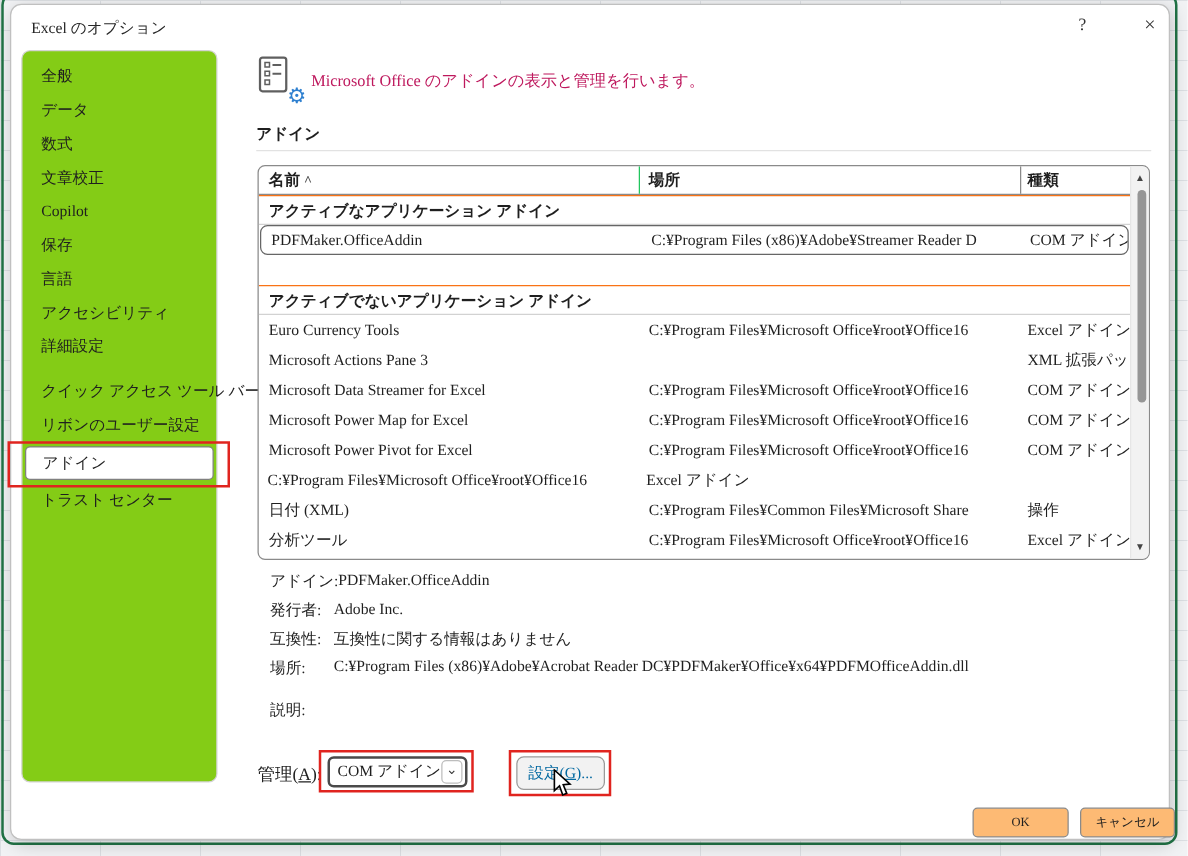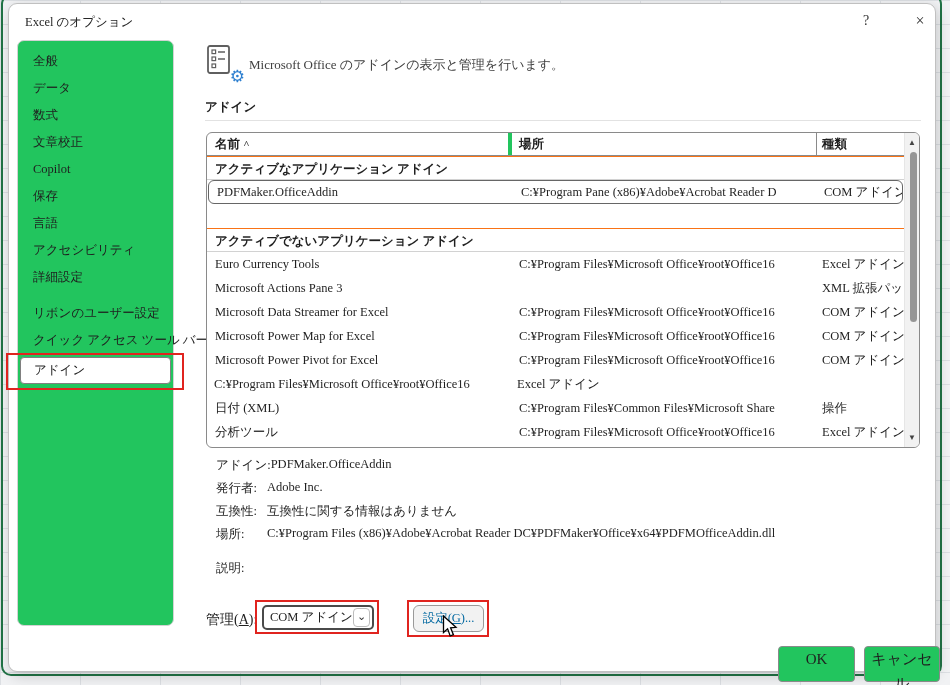--- a/index.html
+++ b/index.html
@@ -26,52 +26,52 @@
   }
   .dialog-title { position:absolute; left:16px; top:10px; font-size:12.5px; color:#262626; }
   .win-btn { position:absolute; top:4px; width:30px; height:26px; text-align:center;
              line-height:26px; font-size:14px; color:#333; cursor:pointer; }
   .btn-help { left:842px; }
   .btn-close { left:896px; font-size:16px; }
 
   
   .sidebar {
     position:absolute; left:8px; top:36px; width:157px; height:586px;
-    background:#22c55e; border:1px solid #d3d3d3; border-radius:7px; padding-top:7px;
+    background:#84cc16; border:1px solid #d3d3d3; border-radius:7px; padding-top:7px;
   }
   .sb-item { height:27px; line-height:27px; padding-left:15px; font-size:12.5px; white-space:nowrap; cursor:pointer; }
   .sb-gap { height:9px; }
   .sb-item.selected {
     background:#fff; border:1px solid #808080; border-radius:4px;
     margin:3px 2px; padding-left:13px; height:27px; line-height:25px;
   }
 
   
   .annotation { position:absolute; border:2px solid #e0241f; pointer-events:none; z-index:30; }
   .ann-sidebar  { left:-3px;  top:349px; width:178px; height:37px; }
   .ann-dropdown { left:246px; top:596px; width:124px; height:34px; }
   .ann-settings { left:398px; top:596px; width:82px;  height:37px; }
 
   
   .hdr-icon { position:absolute; left:196px; top:40px; width:36px; height:38px; }
   .hdr-gear { position:absolute; right:-4px; bottom:-3px; font-size:17px; color:#2f80d0; line-height:1; }
-  .hdr-desc { position:absolute; left:240px; top:52px; font-size:13px; color:#404040; }
+  .hdr-desc { position:absolute; left:240px; top:52px; font-size:13px; color:#be185d; }
   .section-title { position:absolute; left:196px; top:95px; font-size:12.5px; font-weight:bold; }
   .section-rule { position:absolute; left:196px; top:116px; width:716px; border-top:1px solid #e2e2e2; }
 
   
   .addin-table {
     position:absolute; left:197px; top:128px; width:714px; height:316px;
     border:1px solid #8a8a8a; border-radius:6px; background:#fff; overflow:hidden;
     display:flex;
   }
   .tcols { width:697px; }
   .thead { display:flex; height:23px; border-bottom:1px solid #8a8a8a; font-weight:bold; font-size:12.5px; }
   .th { line-height:22px; white-space:nowrap; overflow:hidden; }
-  .th-name { width:305px; border-right:4px solid #22c55e; padding-left:8px; }
+  .th-name { width:305px; border-right:1px solid #22c55e; padding-left:8px; }
   .th-loc  { width:305px; border-right:1px solid #8a8a8a; padding-left:7px; }
   .th-type { flex:1; padding-left:5px; }
   .sort-caret { font-size:11px; color:#444; }
   .trow { display:flex; height:24px; line-height:24px; font-size:12.5px; }
   .cell { white-space:nowrap; overflow:hidden; }
   .cname { width:305px; padding-left:8px; }
   .cloc  { width:305px; padding-left:7px; }
   .ctype { flex:1; padding-left:5px; }
   .trow.group { font-weight:bold; border-top:1px solid #f97316; border-bottom:1px solid #d2d2d2; }
   .trow.group .cname { width:100%; }
@@ -104,22 +104,22 @@
   }
   .settings-btn {
     position:absolute; left:404px; top:601px; width:71px; height:27px;
     background:#f2f2f2; border:1px solid #9a9a9a; border-radius:6px;
     font-size:12.5px; text-align:center; line-height:24px; color:#0369a1; cursor:pointer;
   }
   .cursor { position:absolute; left:433px; top:611px; z-index:40; pointer-events:none; }
 
   
   .footer-btn {
-    position:absolute; top:642px; height:36px; background:#22c55e;
-    border:1px solid #8a8a8a; border-radius:4px; font-size:15px;
+    position:absolute; top:642px; height:24px; background:#fdba74;
+    border:1px solid #8a8a8a; border-radius:4px; font-size:10px;
     text-align:center; line-height:24px; cursor:pointer;
   }
   .ok-btn { left:769px; width:77px; }
   .cancel-btn { left:855px; width:76px; }
 </style>
 </head>
 <body>
 
 <div class="excel-frame"></div>
 
@@ -133,23 +133,24 @@
     <div class="sb-item">全般</div>
     <div class="sb-item">データ</div>
     <div class="sb-item">数式</div>
     <div class="sb-item">文章校正</div>
     <div class="sb-item">Copilot</div>
     <div class="sb-item">保存</div>
     <div class="sb-item">言語</div>
     <div class="sb-item">アクセシビリティ</div>
     <div class="sb-item">詳細設定</div>
     <div class="sb-gap"></div>
+    <div class="sb-item">クイック アクセス ツール バー</div>
     <div class="sb-item">リボンのユーザー設定</div>
-    <div class="sb-item">クイック アクセス ツール バー</div>
     <div class="sb-item selected">アドイン</div>
+    <div class="sb-item">トラスト センター</div>
   </div>
 
   <div class="annotation ann-sidebar"></div>
   <div class="annotation ann-dropdown"></div>
   <div class="annotation ann-settings"></div>
 
   <div class="hdr-icon">
     <svg width="30" height="34" viewBox="0 0 30 34">
       <rect x="3" y="2" width="21" height="27" rx="2" fill="none" stroke="#5f5f5f" stroke-width="1.8"></rect>
       <rect x="7" y="6" width="3.6" height="3.6" fill="none" stroke="#5f5f5f" stroke-width="1.2"></rect>
@@ -173,21 +174,21 @@
         </div>
         <div class="th th-loc">場所</div>
         <div class="th th-type">種類</div>
       </div>
 
       <div class="trow group">
         <div class="cell cname">アクティブなアプリケーション アドイン</div>
       </div>
       <div class="trow selected">
         <div class="cell cname">PDFMaker.OfficeAddin</div>
-        <div class="cell cloc">C:¥Program Pane (x86)¥Adobe¥Acrobat Reader D</div>
+        <div class="cell cloc">C:¥Program Files (x86)¥Adobe¥Streamer Reader D</div>
         <div class="cell ctype">COM アドイン</div>
       </div>
       <div class="trow"></div>
       <div class="trow group">
         <div class="cell cname">アクティブでないアプリケーション アドイン</div>
       </div>
       <div class="trow">
         <div class="cell cname">Euro Currency Tools</div>
         <div class="cell cloc">C:¥Program Files¥Microsoft Office¥root¥Office16</div>
         <div class="cell ctype">Excel アドイン</div>

